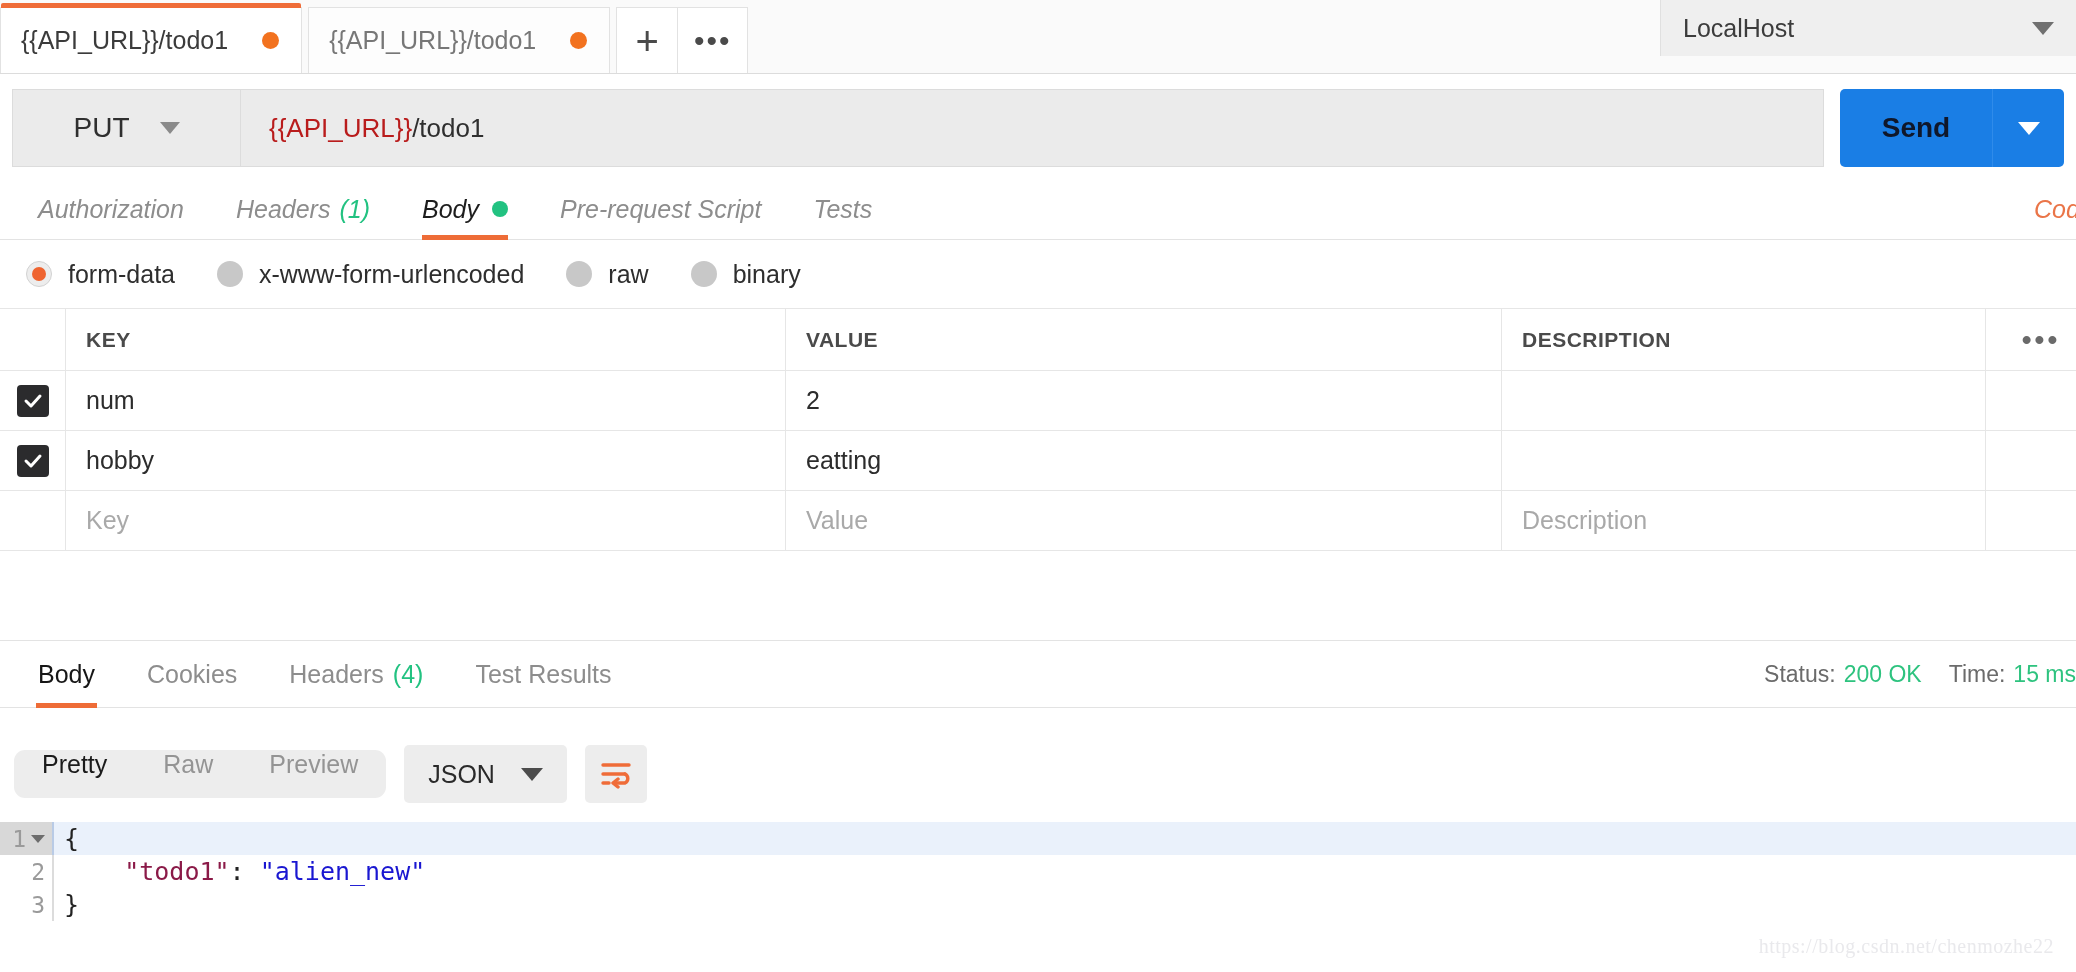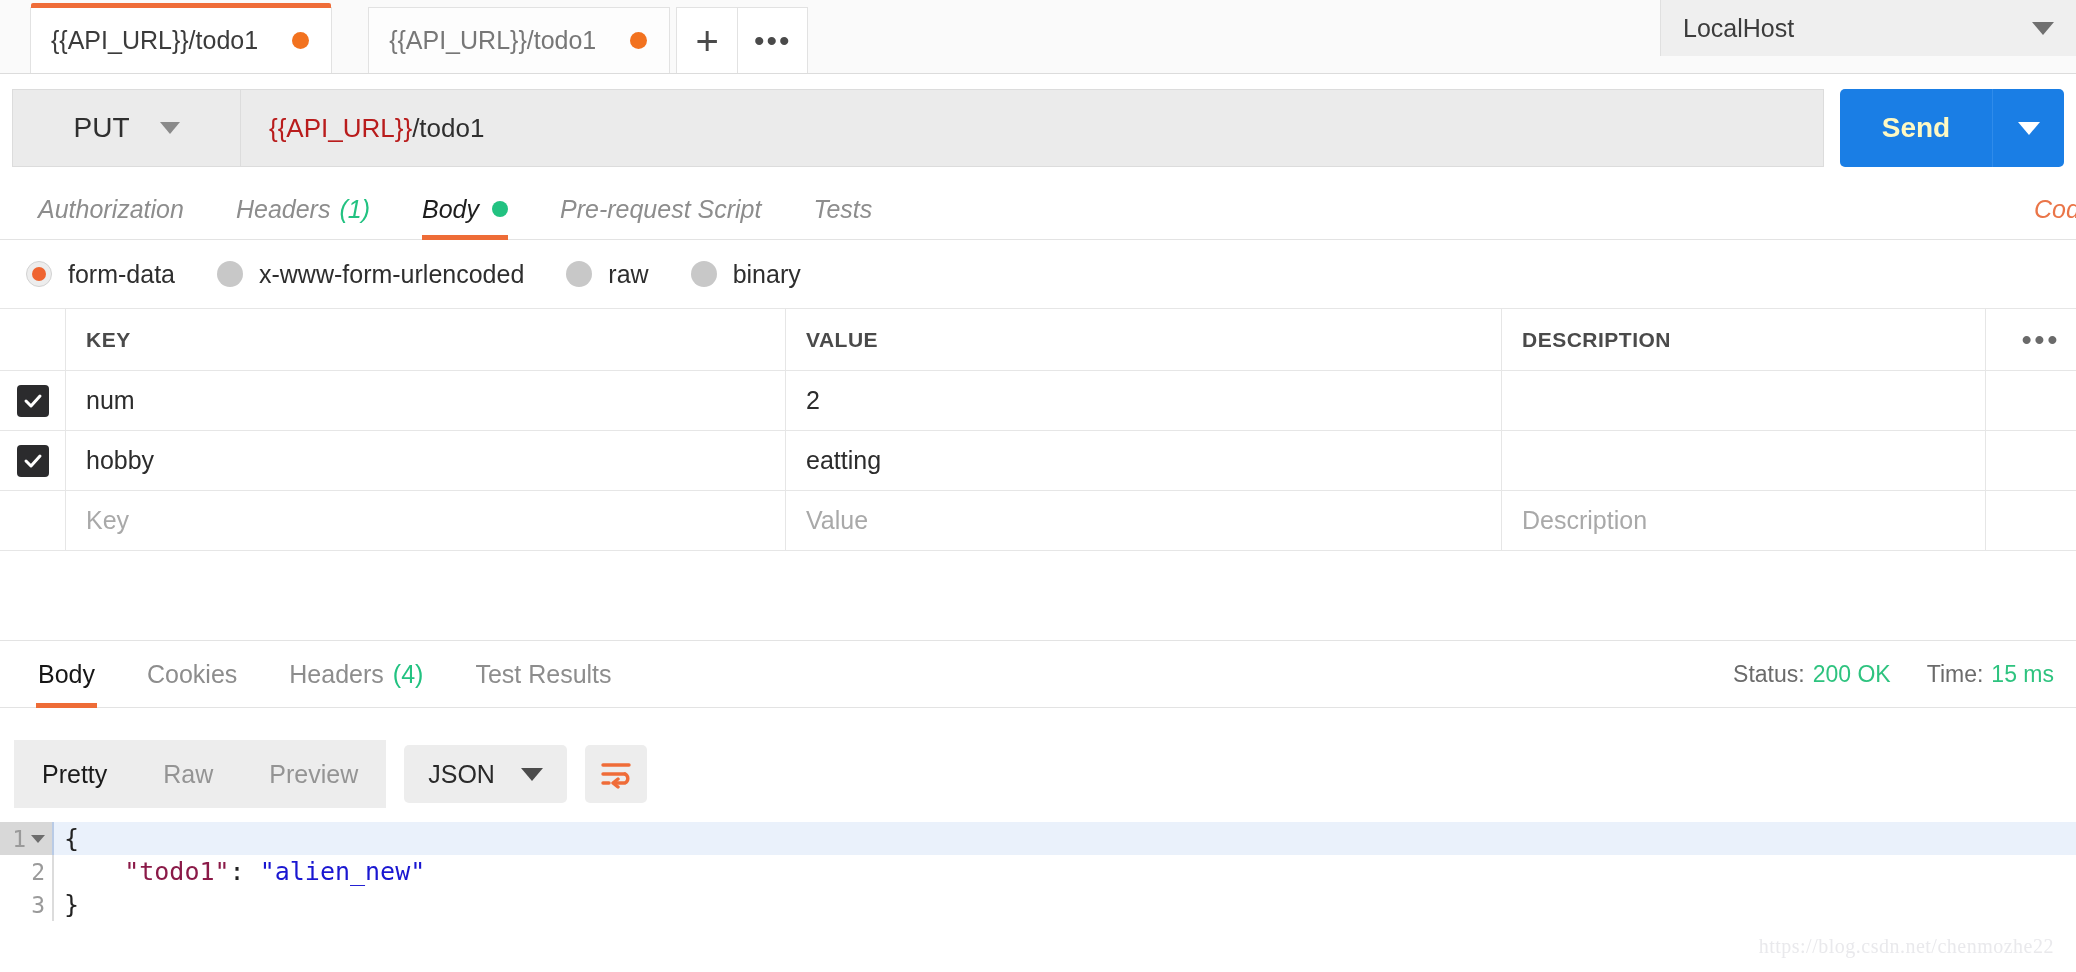--- a/index.html
+++ b/index.html
@@ -23,21 +23,20 @@
     position: relative;
     height: 66px;
     min-width: 296px;
     display: flex; align-items: center;
     padding: 0 22px 0 20px;
     background: #ffffff;
     border: 1px solid #e2e2e2;
     border-bottom: none;
     margin-right: 6px;
     font-size: 24px;
-    margin-left: 30px;
   }
   .req-tab.active { background: #ffffff; }
   .req-tab.active .toptick {
     position: absolute; left: 0; right: 0; top: -5px; height: 5px;
     background: #ef6c38; border-radius: 2px 2px 0 0;
   }
   .req-tab.inactive { background: #fdfdfd; }
   .req-tab .tab-label {
     color: #3b3b3b; font-size: 25px; white-space: nowrap;
     flex: 1;
@@ -116,21 +115,21 @@
     font-size: 25px; color: #3a3a3a;
   }
   .send-wrap {
     margin-left: 16px;
     display: flex; align-items: stretch;
     border-radius: 5px; overflow: hidden;
   }
   .send-btn {
     width: 152px;
     background: #1a7ee5;
-    color: #fef9c3;
+    color: #0f172a;
     display: flex; align-items: center; justify-content: center;
     font-size: 28px; font-weight: bold;
   }
   .send-caret {
     width: 72px; background: #1a7ee5;
     display: flex; align-items: center; justify-content: center;
     border-left: 1px solid #2f8bea;
   }
   .send-caret i {
     width: 0; height: 0;
@@ -249,37 +248,37 @@
     white-space: nowrap;
   }
   .rstab.active { color: #161616; }
   .rstab .underline {
     position: absolute; left: 24px; right: 24px; bottom: 0;
     height: 5px; background: #ee6c37;
   }
   .rstab .count { color: #22c281; margin-left: 9px; }
   .resp-meta {
     margin-left: auto;
-    display: flex; align-items: center; gap: 36px;
-    height: 67px; padding-right: 22px;
+    display: flex; align-items: center; gap: 27px;
+    height: 67px; 
     font-size: 23px; color: #6b6b6b;
   }
   .resp-meta .val { color: #2ec37f; margin-left: 8px; }
 
   
   .pretty-bar {
     position: absolute; top: 726px; left: 0;
     width: 2076px; height: 96px;
     display: flex; align-items: center;
     padding-left: 14px; gap: 18px;
   }
   .seg-group {
-    display: flex; align-items: center;
-    background: #ededed; border-radius: 0;
-    height: 68px;
+    display: flex; align-items: flex-start;
+    background: #ededed; border-radius: 11px;
+    height: 48px;
   }
   .seg {
     display: flex; align-items: center;
     padding: 0 28px;
     font-size: 25px; color: #949494;
   }
   .seg.active { color: #1b1b1b; }
   .format-sel {
     display: flex; align-items: center; gap: 26px;
     background: #ededed; border-radius: 5px;

